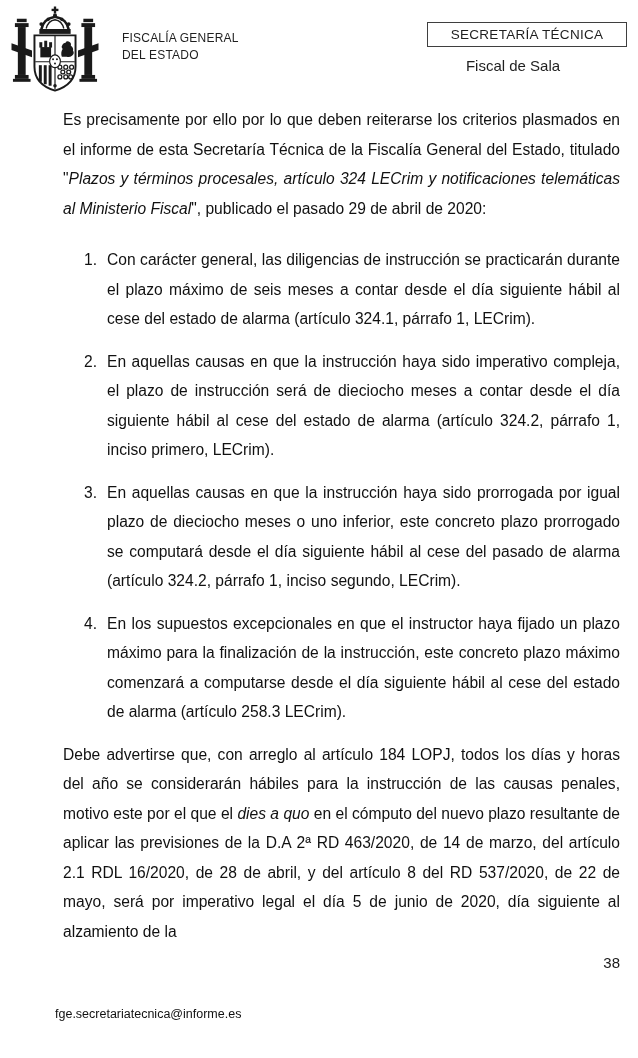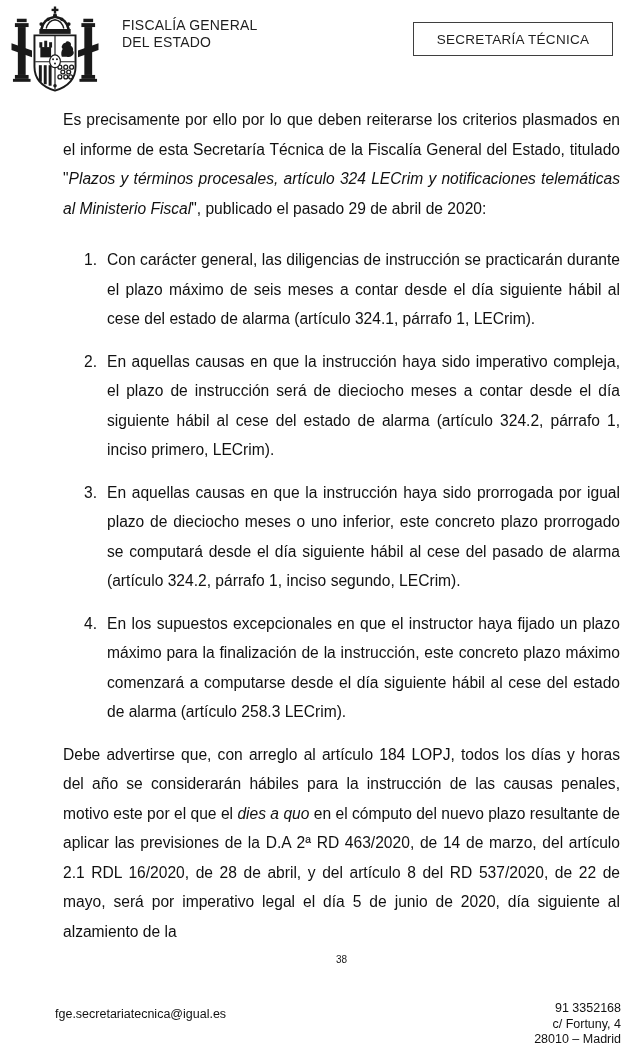--- a/index.html
+++ b/index.html
@@ -17,32 +17,32 @@
   .coat {
     position: absolute;
     left: 11px;
     top: 5px;
     width: 88px;
     height: 92px;
   }
   .org {
     position: absolute;
     left: 122px;
-    top: 17px;
-    font-size: 14px;
+    top: 30px;
+    font-size: 12px;
     line-height: 17px;
     letter-spacing: 0.2px;
     color: #1f1f1f;
   }
   .dept-box {
     position: absolute;
-    left: 413px;
+    left: 427px;
     top: 22px;
     width: 200px;
-    height: 34px;
+    height: 25px;
     box-sizing: border-box;
     border: 1.5px solid #3f3f3f;
     display: flex;
     align-items: center;
     justify-content: center;
     font-size: 13.5px;
     letter-spacing: 0.3px;
     color: #1f1f1f;
   }
   .role {
@@ -79,22 +79,22 @@
   .num { flex: 0 0 23px; }
   .itext { flex: 1; text-align: justify; }
   .closing { margin-top: 8px; }
 
   
   .pagenum {
     position: absolute;
     left: 63px;
     top: 954px;
     width: 557px;
-    text-align: center;
-    font-size: 10px;
+    text-align: right;
+    font-size: 15px;
   }
   .footer-email {
     position: absolute;
     left: 55px;
     top: 1007px;
     font-size: 12.5px;
     color: #111;
   }
   .footer-contact {
     position: absolute;
@@ -193,20 +193,21 @@
 
   <div class="org">
     <div>FISCALÍA GENERAL</div>
     <div>DEL ESTADO</div>
   </div>
 
   <div class="dept-box">
     <span>SECRETARÍA TÉCNICA</span>
   </div>
 
+  <div class="role">Fiscal de Sala</div>
 
   <main class="doc-body">
 
     <p class="para intro"><span>Es precisamente por ello por lo que deben reiterarse los criterios plasmados en el informe de esta Secretaría Técnica de la Fiscalía General del Estado, titulado "</span><i>Plazos y términos procesales, artículo 324 LECrim y notificaciones telemáticas al Ministerio Fiscal</i><span>", publicado el pasado 29 de abril de 2020:</span></p>
 
     <ol class="numbered-list">
       <li>
         <span class="num">1.</span>
         <span class="itext">Con carácter general, las diligencias de instrucción se practicarán durante el plazo máximo de seis meses a contar desde el día siguiente hábil al cese del estado de alarma (artículo 324.1, párrafo 1, LECrim).</span>
       </li>
@@ -223,21 +224,16 @@
         <span class="itext">En los supuestos excepcionales en que el instructor haya fijado un plazo máximo para la finalización de la instrucción, este concreto plazo máximo comenzará a computarse desde el día siguiente hábil al cese del estado de alarma (artículo 258.3 LECrim).</span>
       </li>
     </ol>
 
     <p class="para closing"><span>Debe advertirse que, con arreglo al artículo 184 LOPJ, todos los días y horas del año se considerarán hábiles para la instrucción de las causas penales, motivo este por el que el </span><i>dies a quo</i><span> en el cómputo del nuevo plazo resultante de aplicar las previsiones de la D.A 2ª RD 463/2020, de 14 de marzo, del artículo 2.1 RDL 16/2020, de 28 de abril, y del artículo 8 del RD 537/2020, de 22 de mayo, será por imperativo legal el día 5 de junio de 2020, día siguiente al alzamiento de la</span></p>
 
   </main>
 
   <div class="pagenum">38</div>
 
-  <div class="footer-email">fge.secretariatecnica@igual.es</div>
-
-  <div class="footer-contact">
-    <div>91 3352168</div>
-    <div>c/ Fortuny, 4</div>
-    <div>28010 – Madrid</div>
-  </div>
+  <div class="footer-email">fge.secretariatecnica@informe.es</div>
+
 
 </div>
 
 </body></html>

